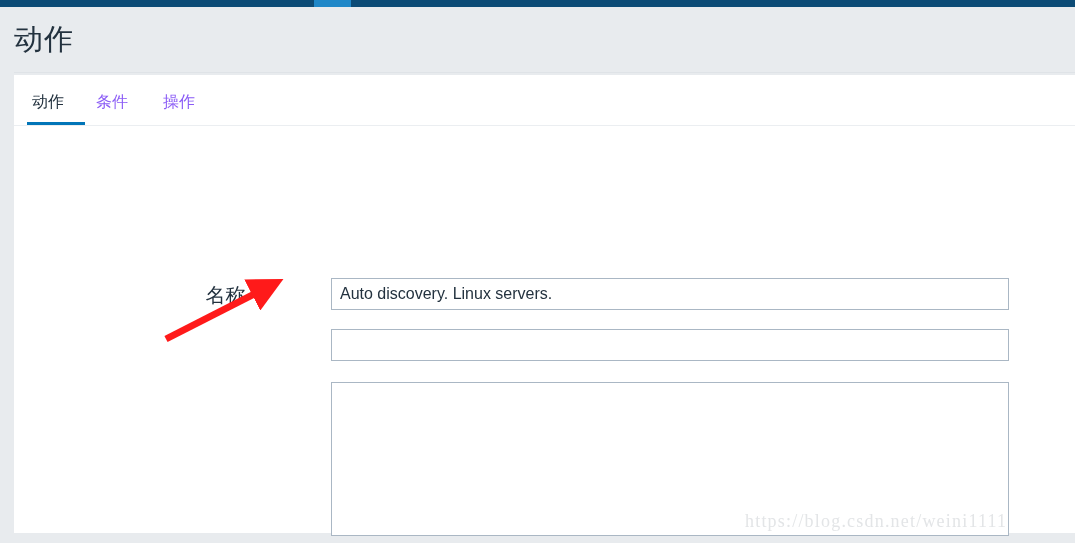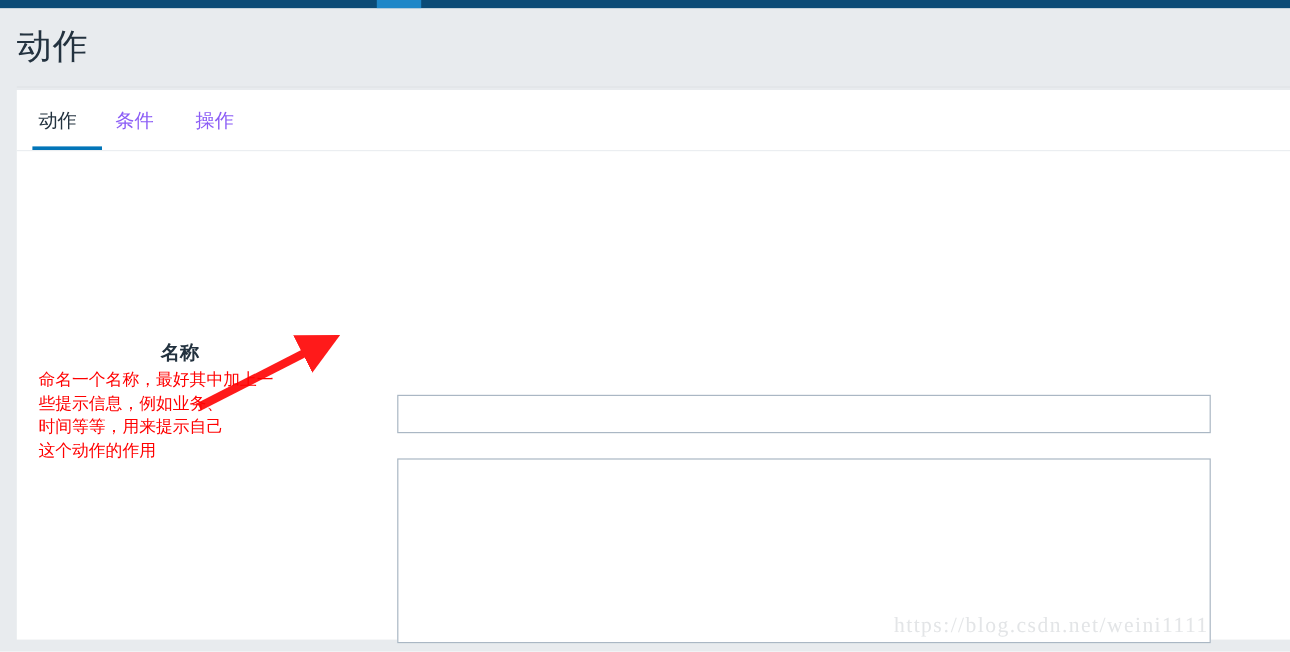--- a/index.html
+++ b/index.html
@@ -106,26 +106,25 @@
   .form {
     position: absolute;
     left: 0;
     top: 51px;
     width: 1061px;
     height: 406px;
   }
 
   .field-label {
     position: absolute;
-    font-size: 16px;
+    font-size: 20px;
     line-height: 22px;
     color: #23323f;
-    text-align: left;
-    white-space: nowrap;
-    font-weight: bold;
+    text-align: center;
+    white-space: nowrap;
   }
   .lbl-name      { left: 120px; top: 158px; width: 183px; }
   .lbl-recipient { left: 120px; top: 207px; width: 183px; }
   .lbl-message   { left: 120px; top: 258px; width: 183px; }
 
   .text-input {
     position: absolute;
     box-sizing: border-box;
     border: 1px solid #aab7c4;
     background: #ffffff;
@@ -205,35 +204,32 @@
   <div class="tabs">
     <div class="tab tab-0 active">动作</div>
     <div class="tab-underline tab-underline-0"></div>
     <div class="tab tab-1">条件</div>
     <div class="tab tab-2">操作</div>
   </div>
 
   <div class="form">
 
     <div class="field-label lbl-name">名称</div>
+    <input class="text-input inp-name" type="text" value="Auto discovery. Linux servers." style="">
 
     <input class="text-input inp-recipient" type="text" value="" style="">
 
     <textarea class="textarea-input" style=""></textarea>
 
     <svg class="arrow-svg" viewBox="0 0 130 80">
       <defs>
         <marker id="arrowhead" markerWidth="5" markerHeight="5" refX="2.2" refY="2.5" orient="auto">
           <polygon points="0,0 5,2.5 0,5" fill="#ff1a1a"></polygon>
         </marker>
       </defs>
       <line x1="12" y1="68" x2="112" y2="17" stroke="#ff1a1a" stroke-width="7" marker-end="url(#arrowhead)"></line>
     </svg>
 
-    <div class="annotation">命名一个名称，最好其中加上一
-些提示信息，例如业务、
-时间等等，用来提示自己
-这个动作的作用</div>
   </div>
 
 </div>
 
 <div class="watermark">https://blog.csdn.net/weini1111</div>
 
 </body></html>

